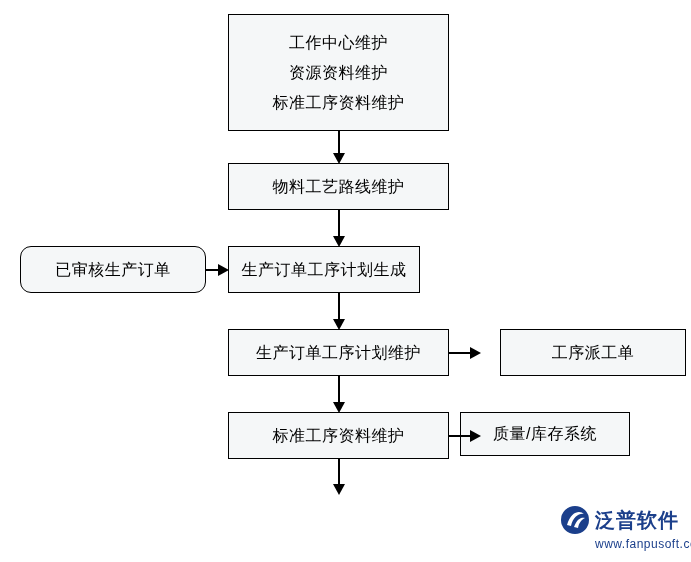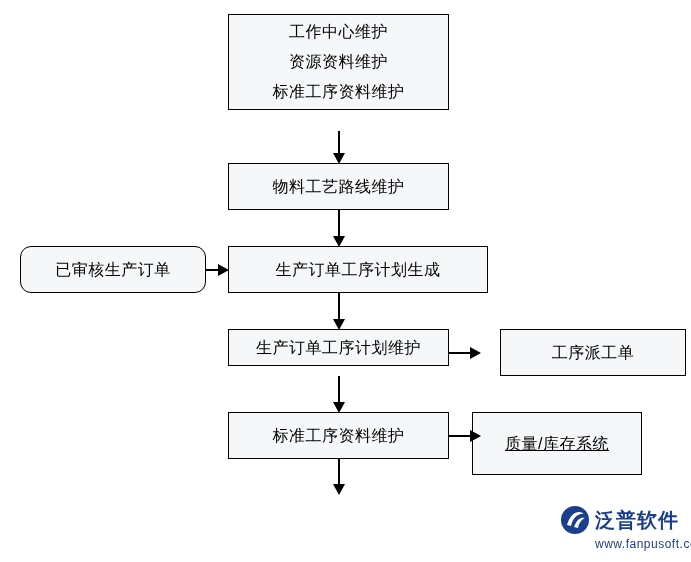--- a/index.html
+++ b/index.html
@@ -72,51 +72,51 @@
     margin-top: 2px;
     margin-left: 35px;
     letter-spacing: 0.5px;
   }
 </style>
 </head>
 <body>
 
 <div id="canvas">
 
-  <div class="node" style="left:228px; top:14px; width:221px; height:96px;">
+  <div class="node" style="left:228px; top:14px; width:221px; height:117px;">
     <span class="line">工作中心维护</span>
     <span class="line">资源资料维护</span>
     <span class="line">标准工序资料维护</span>
   </div>
 
   <div class="node" style="left:228px; top:163px; width:221px; height:47px;">
     <span class="line">物料工艺路线维护</span>
   </div>
 
   <div class="node" style="left:20px; top:246px; width:186px; height:47px;border-radius:11px;">
     <span class="line">已审核生产订单</span>
   </div>
 
-  <div class="node" style="left:228px; top:246px; width:260px; height:47px;">
+  <div class="node" style="left:228px; top:246px; width:192px; height:47px;">
     <span class="line">生产订单工序计划生成</span>
   </div>
 
-  <div class="node" style="left:228px; top:329px; width:221px; height:37px;text-align:right;">
+  <div class="node" style="left:228px; top:329px; width:221px; height:47px;text-align:right;">
     <span class="line">生产订单工序计划维护</span>
   </div>
 
   <div class="node" style="left:500px; top:329px; width:186px; height:47px;">
     <span class="line">工序派工单</span>
   </div>
 
   <div class="node" style="left:228px; top:412px; width:221px; height:47px;">
     <span class="line">标准工序资料维护</span>
   </div>
 
-  <div class="node" style="left:472px; top:412px; width:170px; height:63px;text-decoration:underline;">
+  <div class="node" style="left:460px; top:412px; width:170px; height:44px;">
     <span class="line">质量/库存系统</span>
   </div>
 
 
   <div class="conn" style="left:330px; top:131px; width:18px; height:34px;">
     <svg width="18" height="34" viewBox="0 0 18 34">
       <line x1="9" y1="0" x2="9" y2="24" stroke="#000" stroke-width="2"></line>
       <polygon points="9,33 3,22 15,22" fill="#000"></polygon>
     </svg>
   </div>

